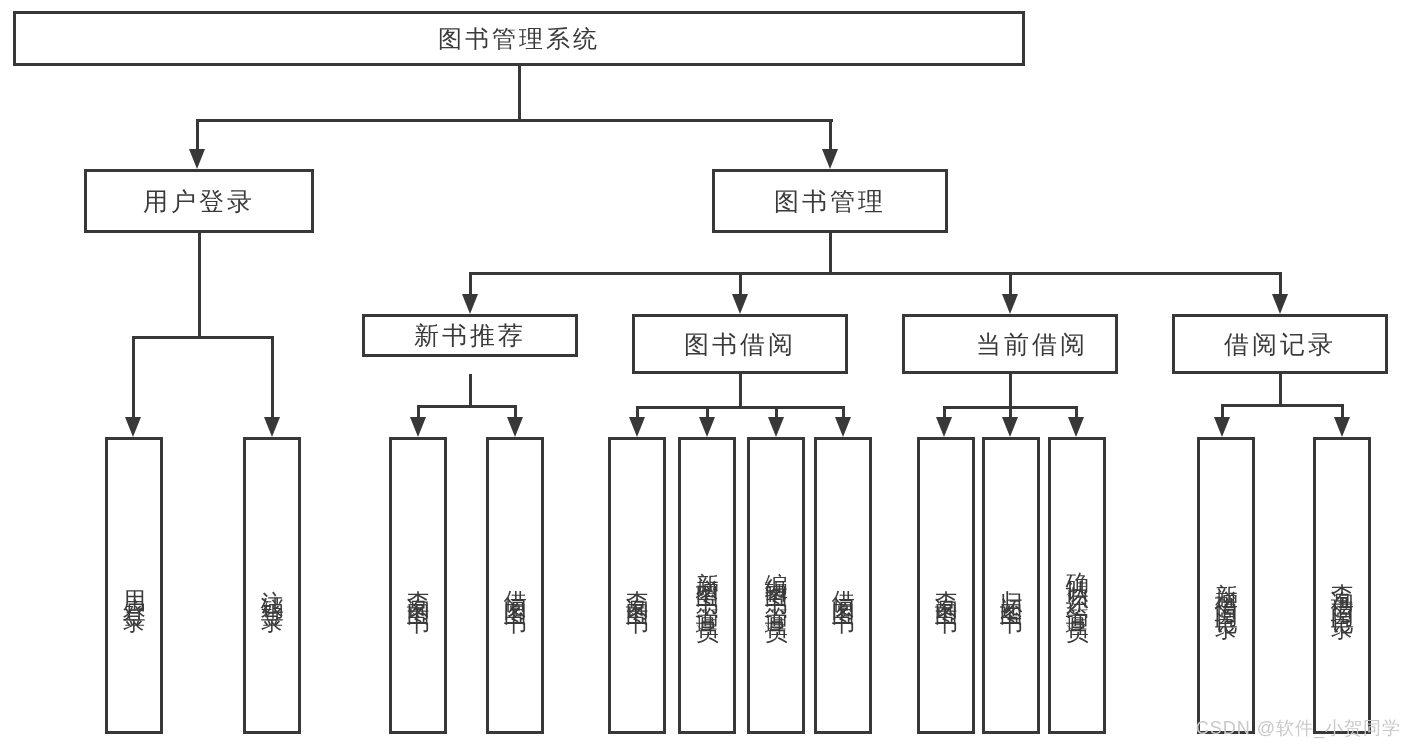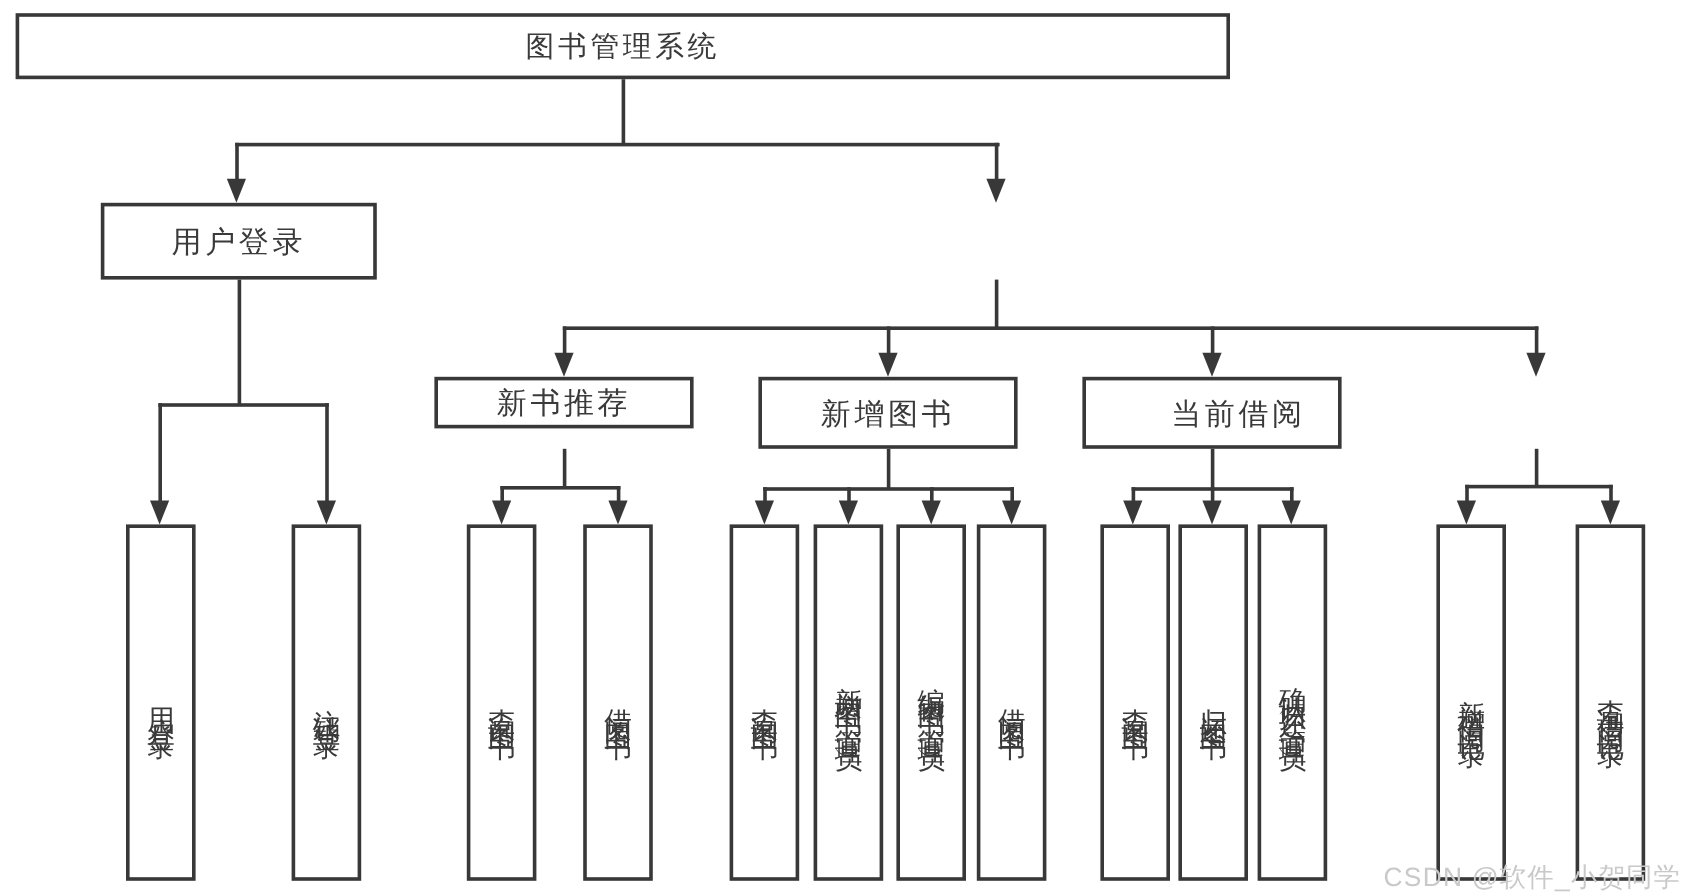--- a/index.html
+++ b/index.html
@@ -54,21 +54,21 @@
   .hline{position:absolute;height:3px;background:var(--line);}
   .arrowhead{
     position:absolute;width:0;height:0;
     border-left:8px solid transparent;
     border-right:8px solid transparent;
     border-top:20px solid var(--line);
   }
   .watermark{
     position:absolute;
     top:716px;right:4px;
-    font-size:22px;
+    font-size:18px;
     letter-spacing:1px;
     color:var(--watermark);
     z-index:10;
     white-space:nowrap;
   }
 </style>
 </head>
 <body>
 
 <div class="stage">
@@ -79,20 +79,23 @@
 
   <div class="vline" style="left:518px;top:66px;height:54px;"></div>
   <div class="hline" style="left:196px;top:119px;width:637px;"></div>
   <div class="vline" style="left:196px;top:119px;height:31px;"></div>
   <div class="arrowhead" style="left:189px;top:149px;"></div>
   <div class="vline" style="left:829px;top:119px;height:31px;"></div>
   <div class="arrowhead" style="left:822px;top:149px;"></div>
 
   <div class="box" style="left:84px;top:169px;width:230px;height:64px;">
     <span class="hlabel lv2">用户登录</span>
+  </div>
+  <div class="box" style="left:712px;top:169px;width:236px;height:64px;">
+    <span class="hlabel lv2">图书管理</span>
   </div>
 
   <div class="vline" style="left:198px;top:233px;height:104px;"></div>
   <div class="hline" style="left:132px;top:336px;width:142px;"></div>
   <div class="vline" style="left:132px;top:336px;height:82px;"></div>
   <div class="arrowhead" style="left:125px;top:417px;"></div>
   <div class="vline" style="left:271px;top:336px;height:82px;"></div>
   <div class="arrowhead" style="left:264px;top:417px;"></div>
 
   <div class="vline" style="left:829px;top:233px;height:40px;"></div>
@@ -103,24 +106,27 @@
   <div class="arrowhead" style="left:732px;top:294px;"></div>
   <div class="vline" style="left:1009px;top:272px;height:23px;"></div>
   <div class="arrowhead" style="left:1002px;top:294px;"></div>
   <div class="vline" style="left:1279px;top:272px;height:23px;"></div>
   <div class="arrowhead" style="left:1272px;top:294px;"></div>
 
   <div class="box" style="left:362px;top:314px;width:216px;height:43px;">
     <span class="hlabel lv2">新书推荐</span>
   </div>
   <div class="box" style="left:632px;top:314px;width:216px;height:60px;">
-    <span class="hlabel lv2">新增图书</span>
+    <span class="hlabel lv2">图书借阅</span>
   </div>
   <div class="box" style="left:902px;top:314px;width:216px;height:60px;padding-left:44px;">
     <span class="hlabel lv2">当前借阅</span>
+  </div>
+  <div class="box" style="left:1172px;top:314px;width:216px;height:60px;">
+    <span class="hlabel lv2">借阅记录</span>
   </div>
 
   <div class="vline" style="left:469px;top:374px;height:32px;"></div>
   <div class="hline" style="left:417px;top:405px;width:100px;"></div>
   <div class="vline" style="left:417px;top:405px;height:13px;"></div>
   <div class="arrowhead" style="left:410px;top:417px;"></div>
   <div class="vline" style="left:514px;top:405px;height:13px;"></div>
   <div class="arrowhead" style="left:507px;top:417px;"></div>
 
   <div class="vline" style="left:739px;top:374px;height:33px;"></div>

